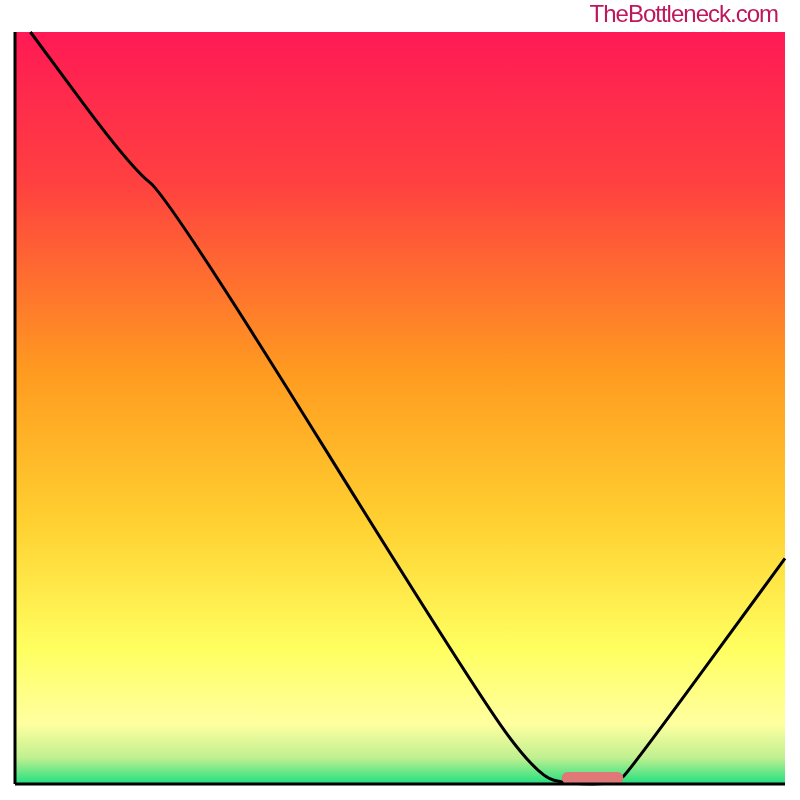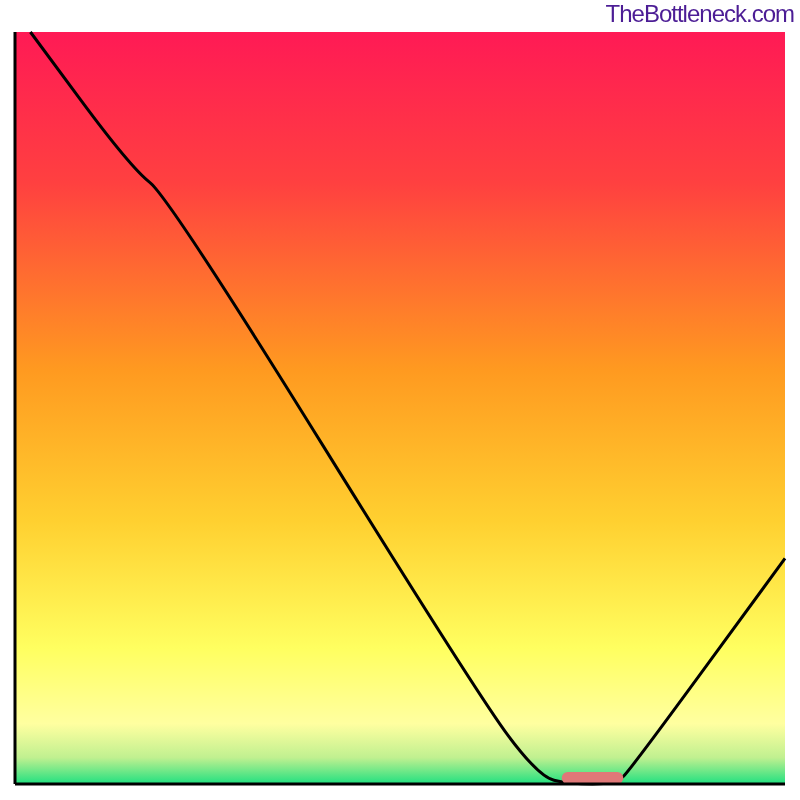--- a/index.html
+++ b/index.html
@@ -10,24 +10,24 @@
     background: #ffffff;
     font-family: Arial, Helvetica, sans-serif;
   }
   .chart-container {
     position: relative;
     width: 800px;
     height: 800px;
   }
   .watermark {
     position: absolute;
-    right: 6px;
+    right: 22px;
     font-size: 24px;
     font-weight: 500;
-    color: #4c1d95;
+    color: #be185d;
     letter-spacing: -1.0px;
     z-index: 3;
   }
   svg {
     position: absolute;
     top: 0;
     left: 0;
   }
 </style>
 </head>

